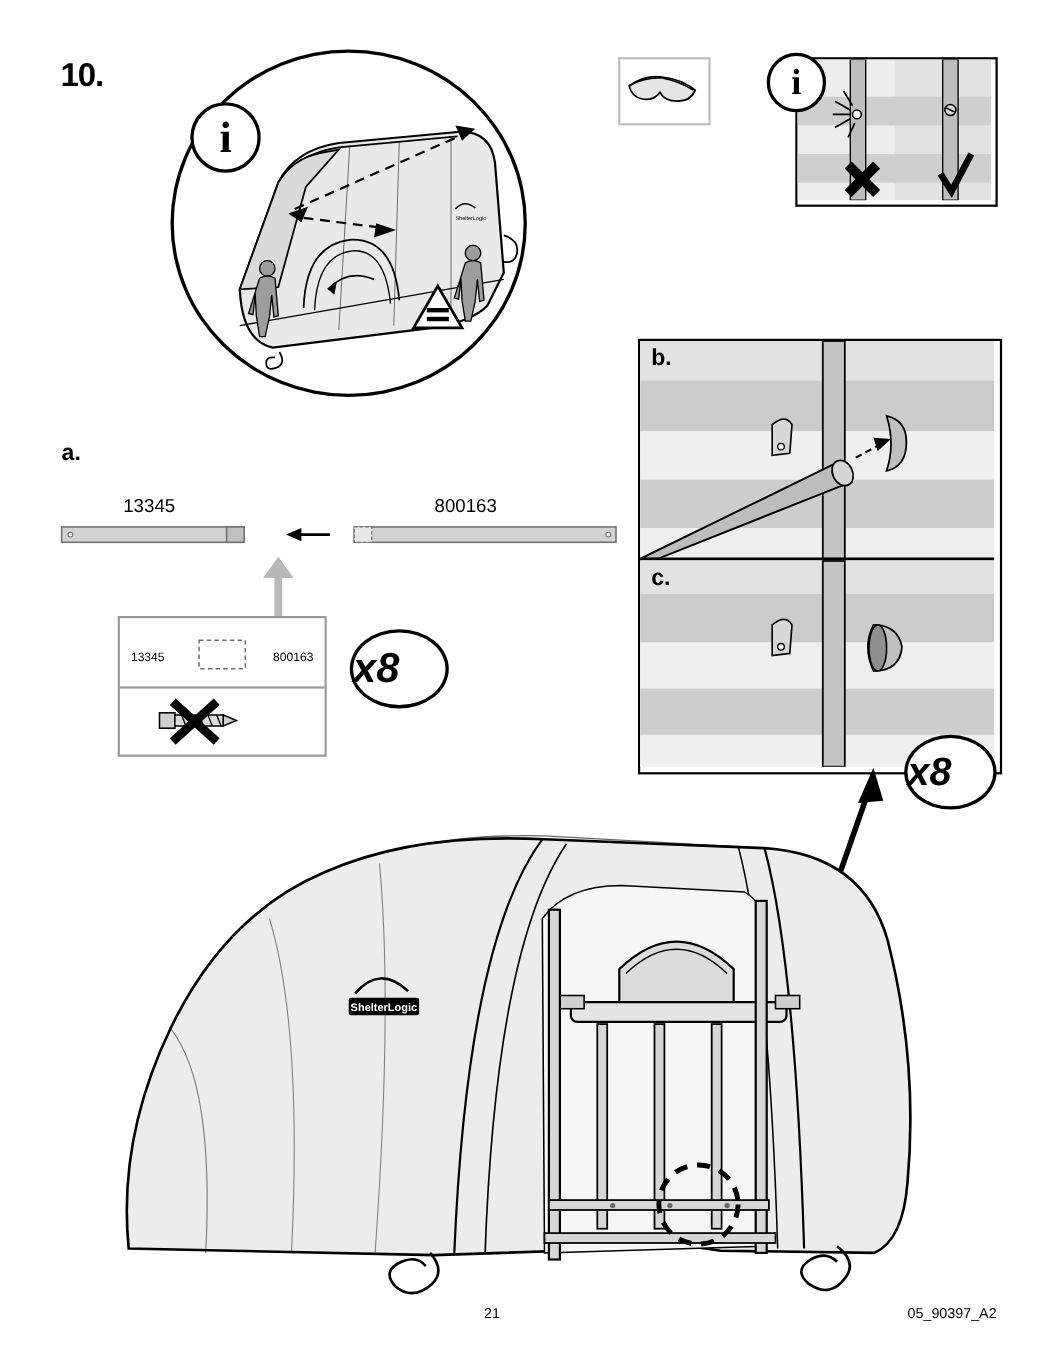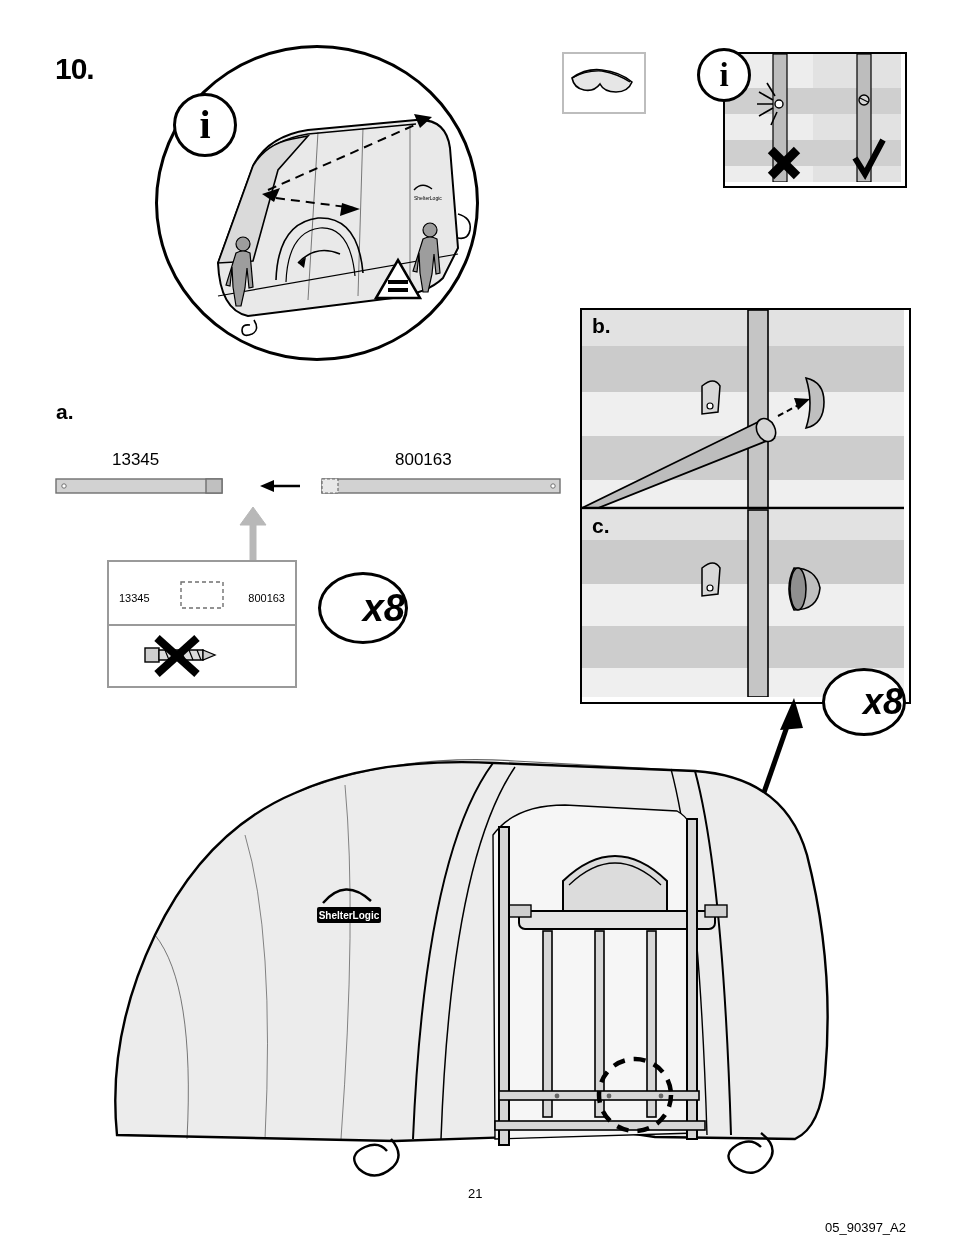--- a/index.html
+++ b/index.html
@@ -47,30 +47,30 @@
   
   .nobox{
     left:107px;top:560px;width:186px;height:124px;border:2px solid #9a9a9a;background:#fff;
   }
   .nobox .divider{position:absolute;left:0;right:0;height:2px;background:#9a9a9a;}
   .nobox .code{position:absolute;font-size:11px;}
 
   
   .x8{
     border:3px solid #000;border-radius:50%;background:#fff;
-    display:flex;align-items:center;justify-content:flex-end;
+    display:flex;align-items:center;justify-content:flex-start;
     font-weight:bold;font-style:italic;
   }
 
   
   .detail-outer{left:580px;top:308px;width:327px;height:392px;border:2.5px solid #000;background:#fff;}
 
   
-  .page-no{left:468px;top:1186px;font-size:13px;}
-  .doc-code{right:48px;top:1186px;font-size:13px;margin-top:34px;}
+  .page-no{left:440px;top:1186px;font-size:13px;}
+  .doc-code{right:48px;top:1186px;font-size:13px;}
 </style>
 </head>
 <body>
 
 <div class="page">
 
   <div class="abs step-num">10.</div>
 
   <div class="abs info-circle-wrap">
     <div class="info-circle">

